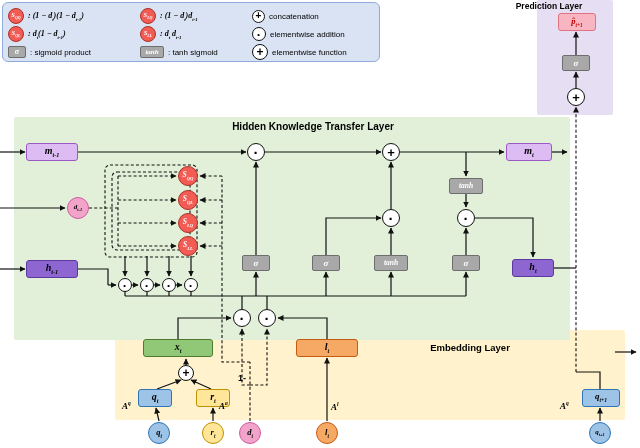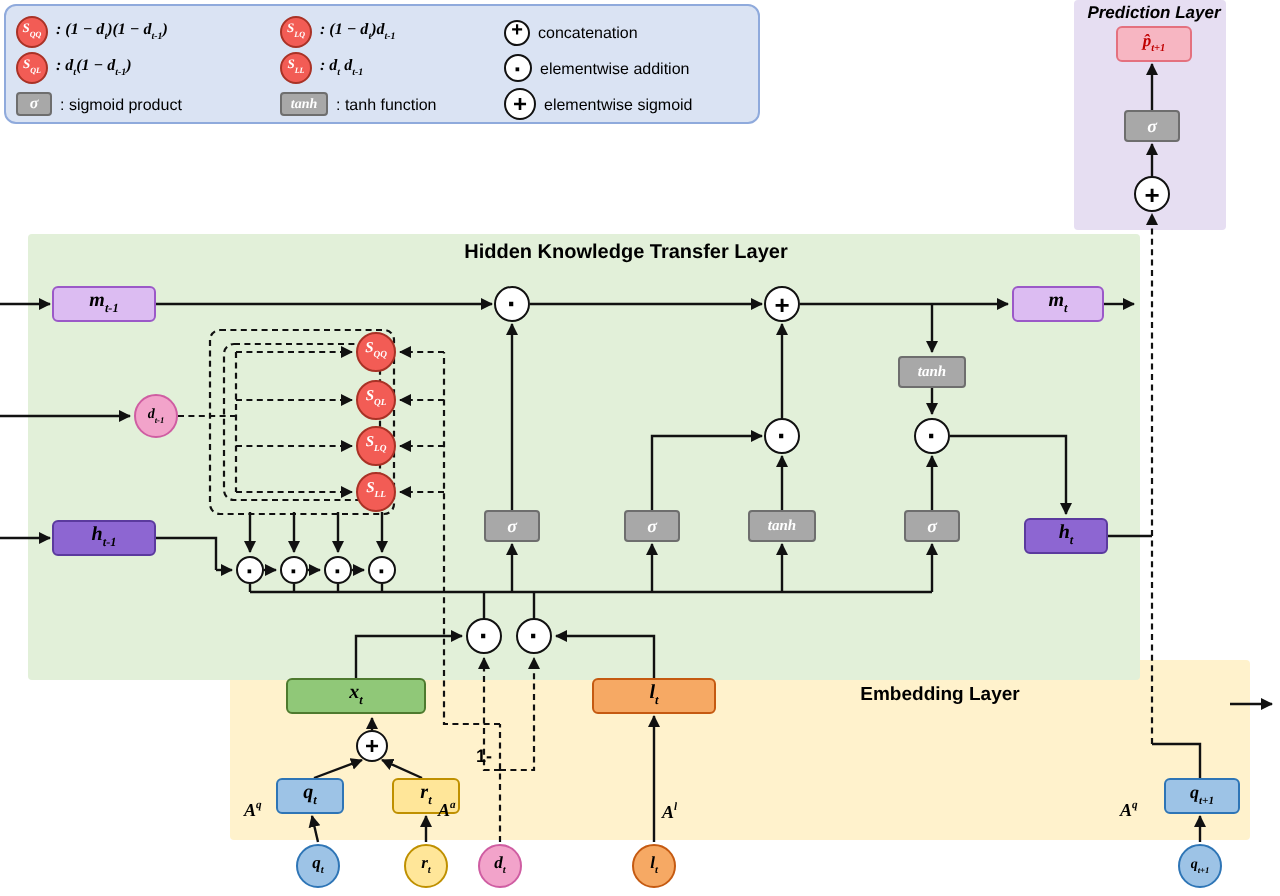--- a/index.html
+++ b/index.html
@@ -118,21 +118,21 @@
       <path class="wd" style="marker-end:url(#ah)" d="M222 223 H200"></path>
       <path class="wd" style="marker-end:url(#ah)" d="M222 246 H200"></path>
       <path class="wd" style="marker-end:url(#ah)" d="M250 385 H242 V329"></path>
       <path class="wd" style="marker-end:url(#ah)" d="M250 385 H267 V329"></path>
       <path class="wd" style="marker-end:url(#ah)" d="M576 372 V107"></path>
     </g>
   </svg>
 
   <div class="title" style="left:163px; top:121px; width:300px; font-size:10px;">Hidden Knowledge Transfer Layer</div>
   <div class="title" style="left:400px; top:343px; width:140px; font-size:9.5px;">Embedding Layer</div>
-  <div class="title" style="left:537px; top:2px; width:80px; font-size:8.5px;font-style:italic;">Prediction Layer</div>
+  <div class="title" style="left:509px; top:2px; width:80px; font-size:8.5px;">Prediction Layer</div>
 
   <div class="lg-item" style="left:8px; top:7px;">
     <span class="circle redC lg-sym" style="width:16px;height:16px;">
         <span class="math" style="font-size:6.5px;">S<sub>QQ</sub></span>
       </span>
     <span class="lg-text mathy">: (1 − d<sub>t</sub>)(1 − d<sub>t-1</sub>)</span>
   </div>
   <div class="lg-item" style="left:140px; top:7px;">
     <span class="circle redC lg-sym" style="width:16px;height:16px;">
         <span class="math" style="font-size:6.5px;">S<sub>LQ</sub></span>
@@ -166,27 +166,27 @@
   <div class="lg-item" style="left:8px; top:43px;">
     <span class="box gray lg-sym" style="width:18px;height:12px;">
         <span class="math" style="font-size:8px;">σ</span>
       </span>
     <span class="lg-text">: sigmoid product</span>
   </div>
   <div class="lg-item" style="left:140px; top:43px;">
     <span class="box gray lg-sym" style="width:24px;height:12px;">
         <span class="math" style="font-size:7px;">tanh</span>
       </span>
-    <span class="lg-text">: tanh function</span>
+    <span class="lg-text">: tanh sigmoid</span>
   </div>
   <div class="lg-item" style="left:252px; top:43px;">
     <span class="op lg-sym" style="width:16px;height:16px;font-size:12px;">
         <span>+</span>
       </span>
-    <span class="lg-text">elementwise sigmoid</span>
+    <span class="lg-text">elementwise function</span>
   </div>
 
   <div class="box purpleL" style="left:26px; top:143px; width:52px; height:18px;">
       <span class="math" style="font-size:10px;">m<sub>t-1</sub></span>
     </div>
   <div class="box purpleL" style="left:506px; top:143px; width:46px; height:18px;">
       <span class="math" style="font-size:10px;">m<sub>t</sub></span>
     </div>
   <div class="box purpleD" style="left:26px; top:260px; width:52px; height:18px;">
       <span class="math" style="font-size:10px;">h<sub>t-1</sub></span>

